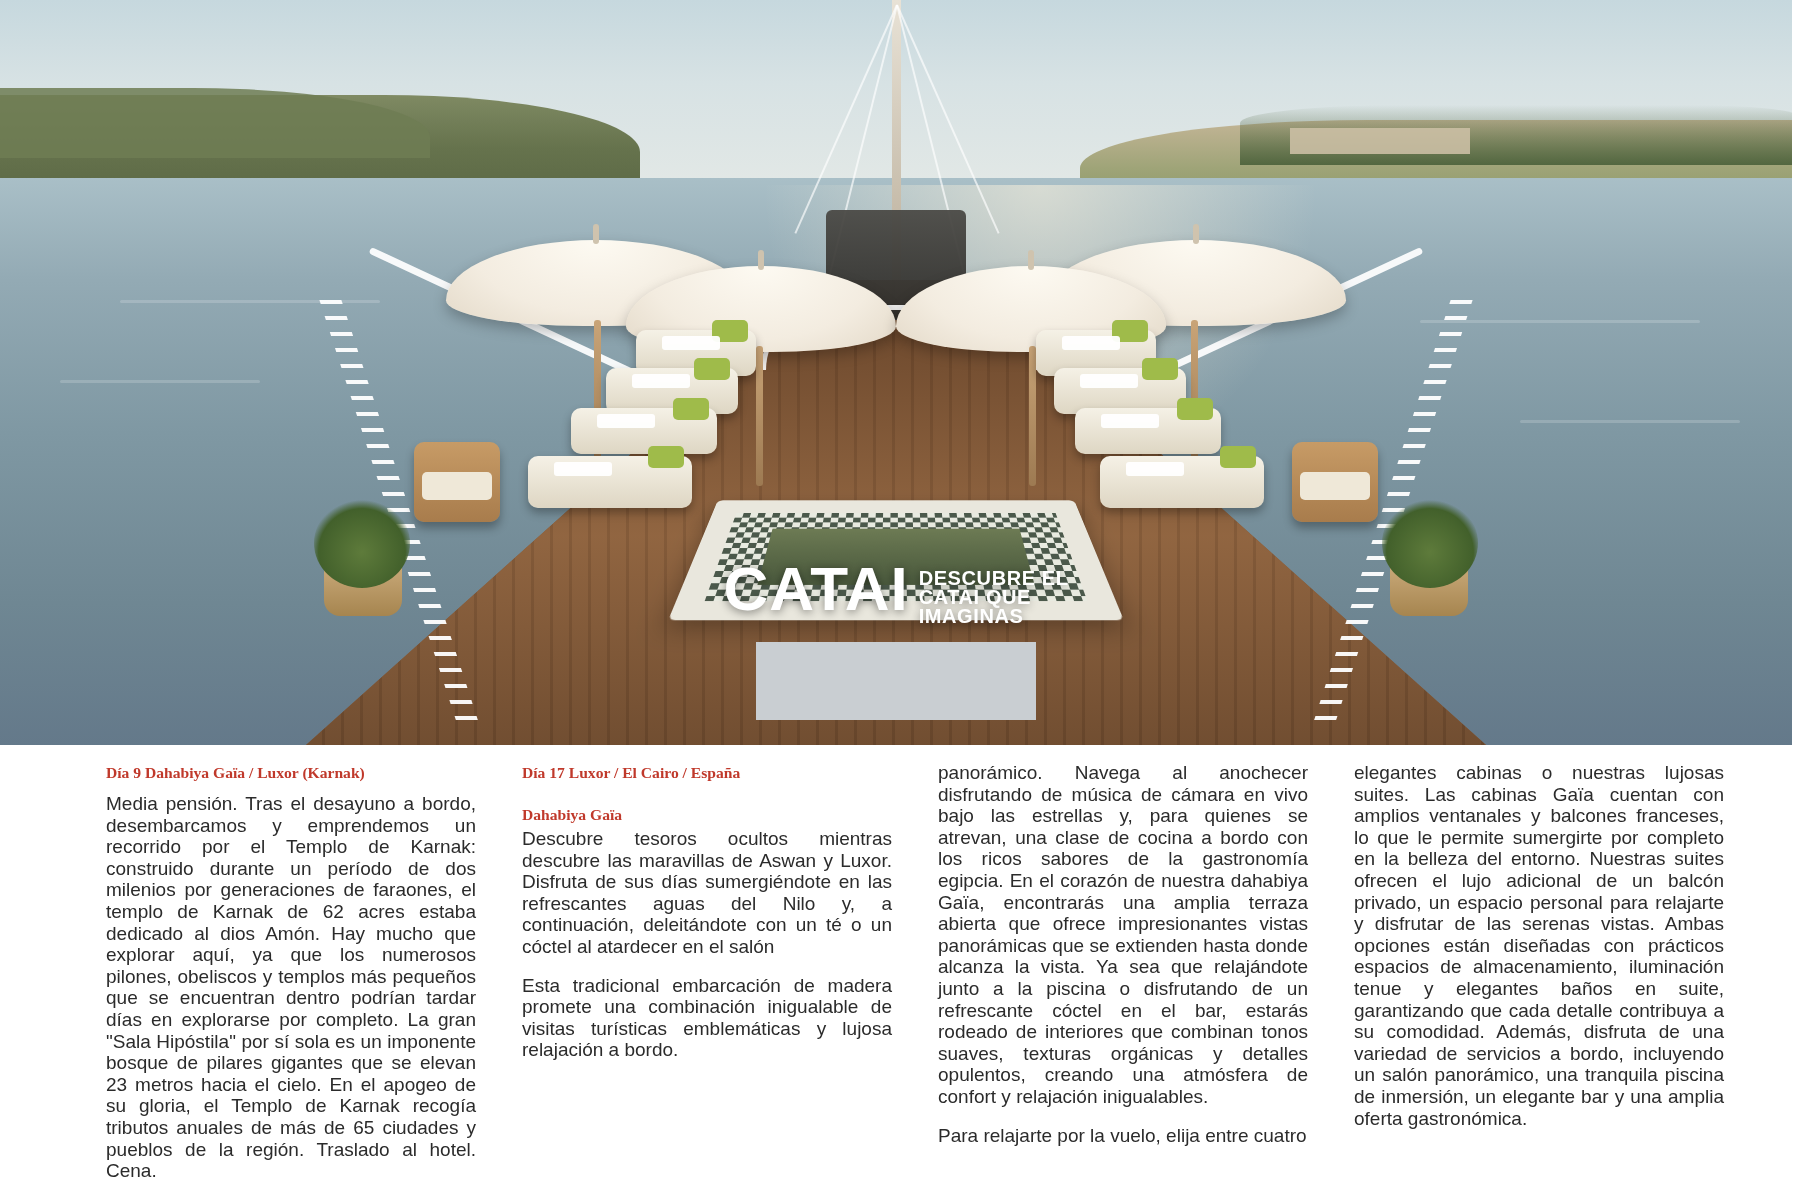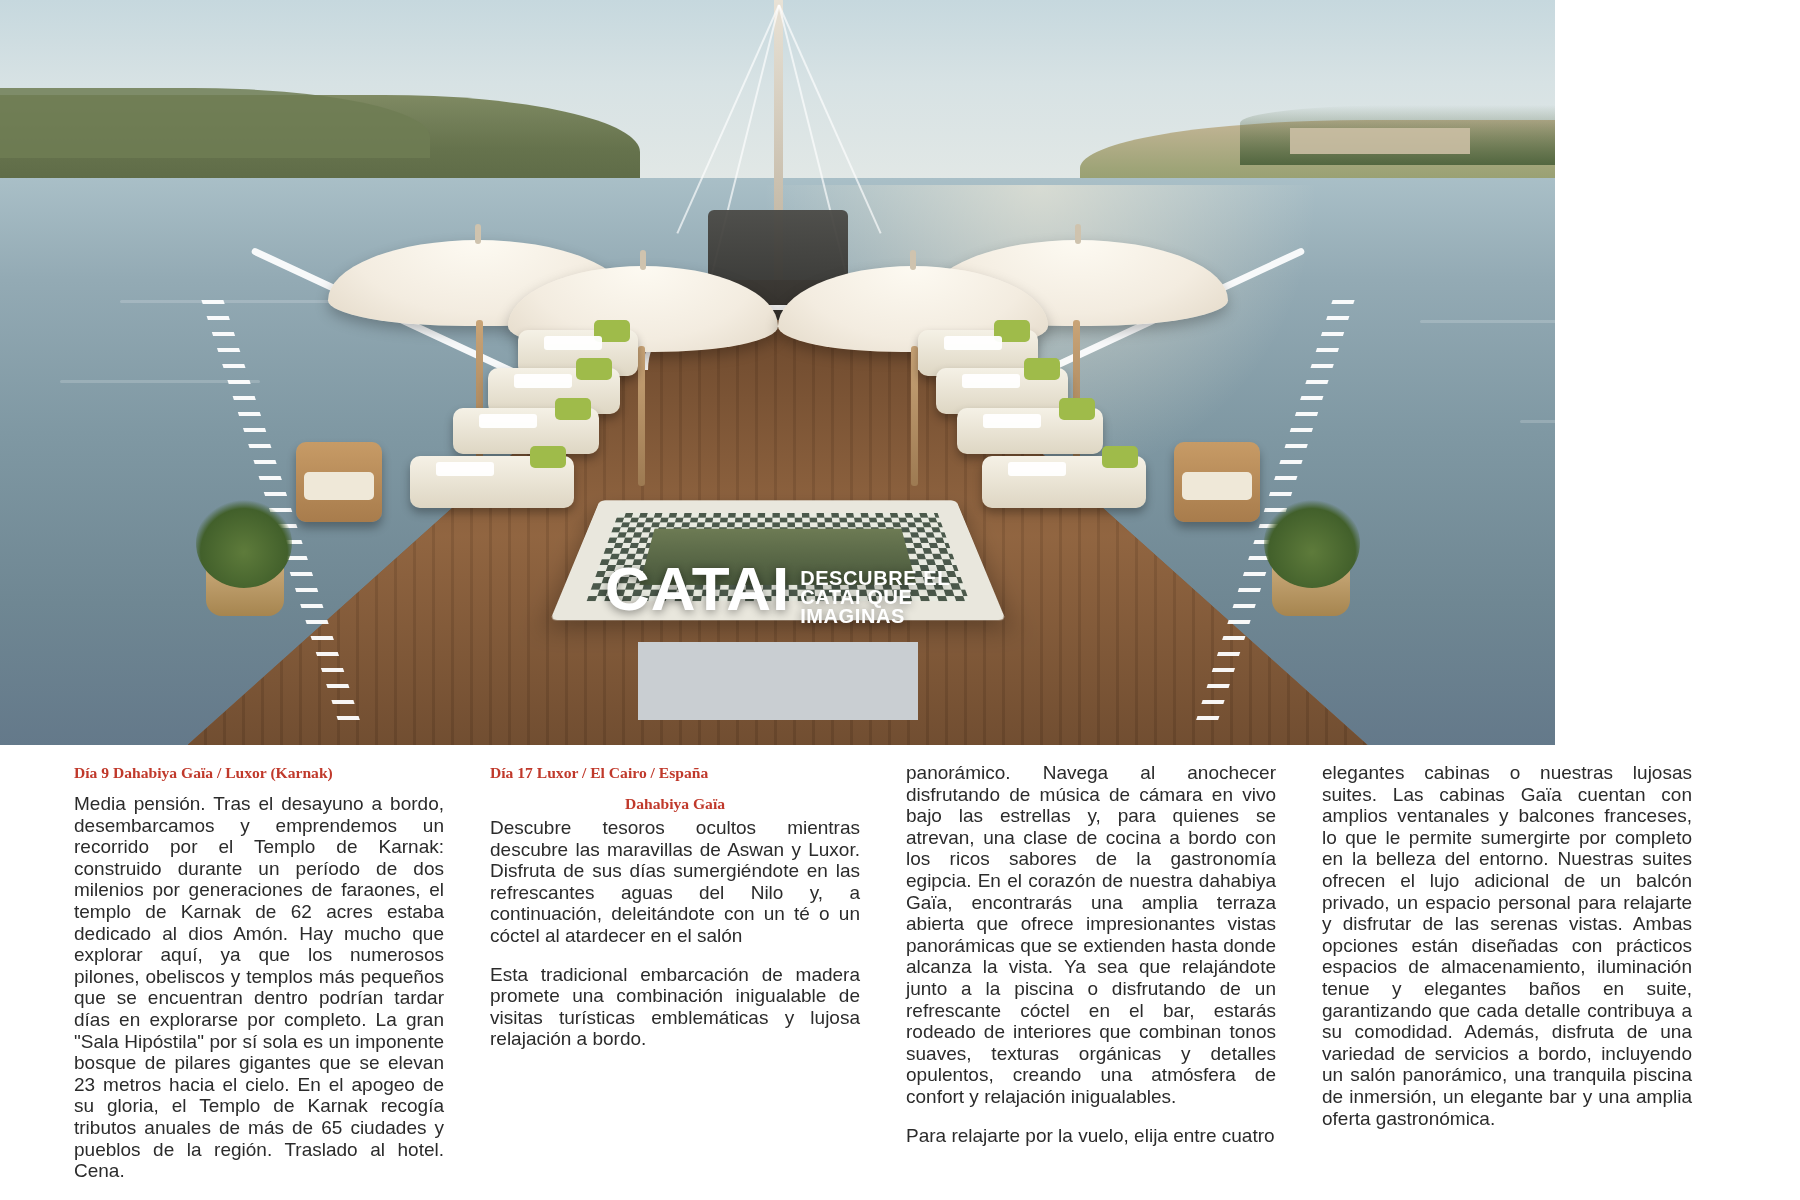--- a/index.html
+++ b/index.html
@@ -19,21 +19,21 @@
     height: 1200px;
     background: #ffffff;
     box-sizing: border-box;
   }
 
   
   .hero {
     position: absolute;
     left: 0;
     top: 0;
-    width: 1555px;
+    width: 1792px;
     height: 745px;
     overflow: hidden;
     background: linear-gradient(#b9cdd6, #9fb8c4);
   }
   
   .sky {
     position: absolute;
     left: 0; top: 0;
     width: 1800px; height: 185px;
     background: linear-gradient(180deg, #c6d8de 0%, #d7e2e4 45%, #e2e8e6 100%);
@@ -353,21 +353,21 @@
 
   
   .columns {
     position: absolute;
     left: 0;
     top: 762px;
     width: 1800px;
     height: 420px;
     display: flex;
     gap: 46px;
-    padding: 0 74px;
+    padding: 0 106px;
     box-sizing: border-box;
   }
   .col {
     width: 370px;
     flex: 0 0 370px;
   }
   .col p {
     margin: 0 0 17px 0;
     font-size: 19px;
     line-height: 21.6px;
@@ -378,22 +378,21 @@
   }
   .col h3 {
     margin: 0 0 3px 0;
     font-size: 15.6px;
     line-height: 21px;
     color: #c0392b;
     font-weight: 700;
     font-family: "Liberation Serif", serif;
   }
   .col h3.spaced {
-    margin-top: 10px;
-    text-align: center;
+    margin-top: 21px;
   }
   .col .lead {
     margin-top: 10px;
   }
 </style>
 </head>
 <body>
 
 <div class="page">
 

